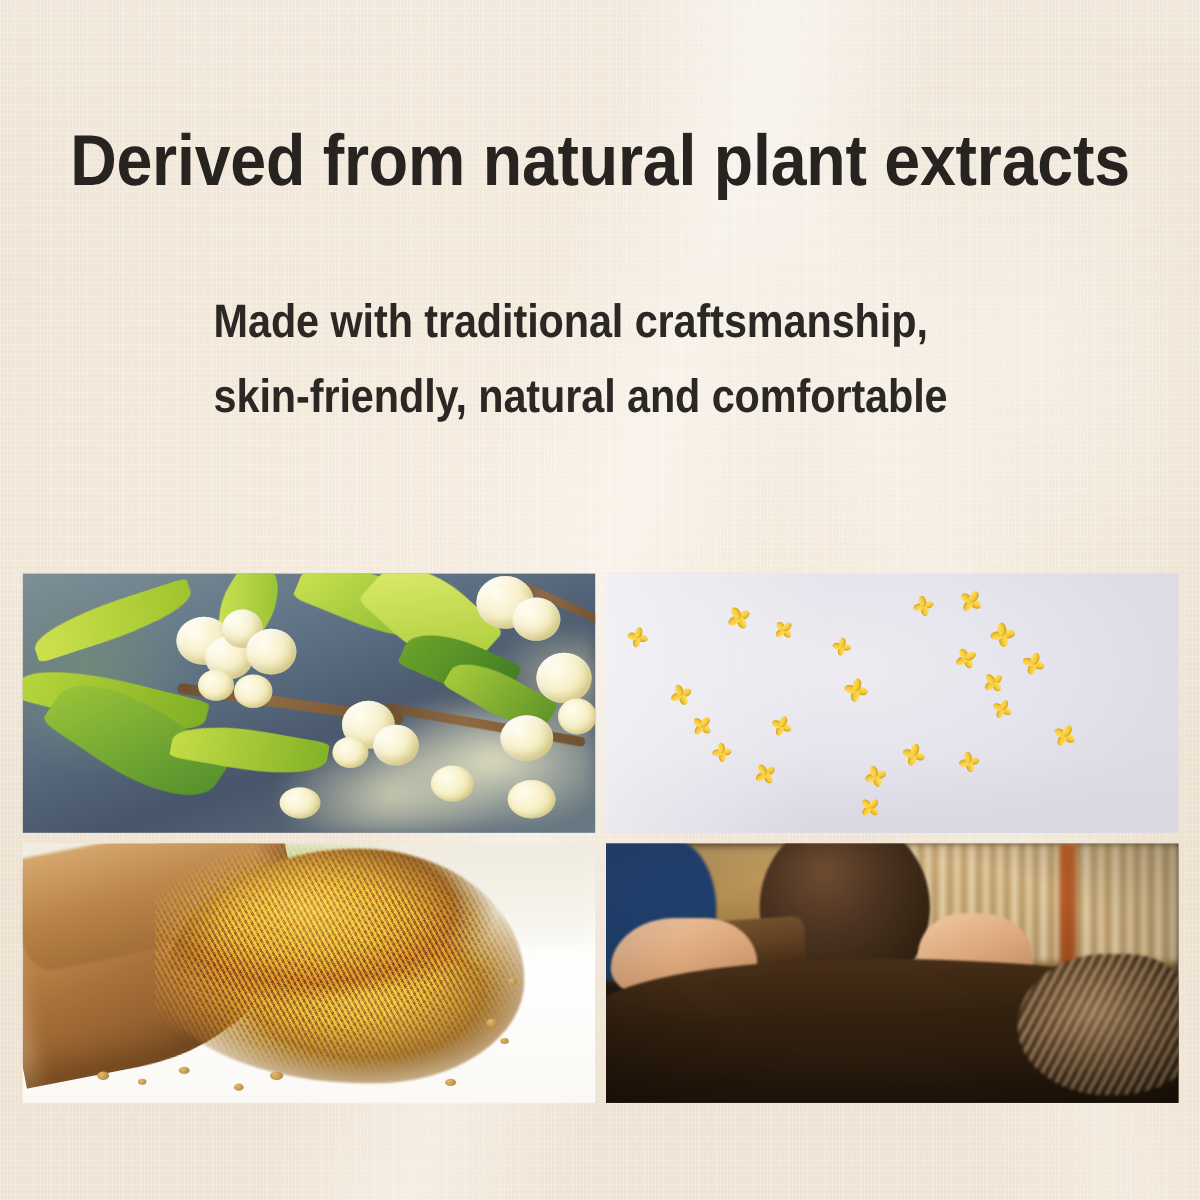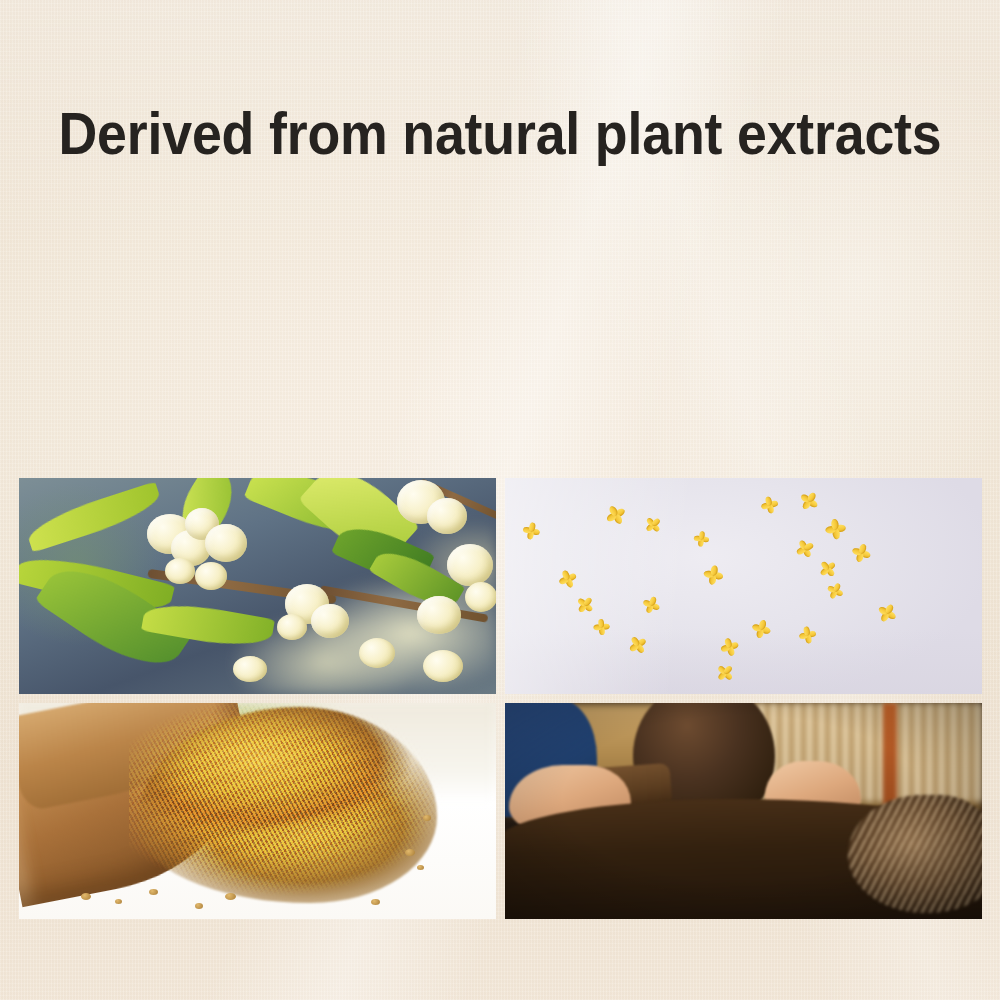--- a/index.html
+++ b/index.html
@@ -324,20 +324,24 @@
 <body>
 
 <div id="page">
 
   <div id="texture-warp"></div>
   <div id="texture-weft"></div>
   <div id="texture-sheen"></div>
 
   <h1 id="headline">Derived from natural plant extracts</h1>
 
+  <div id="subheading">
+    <span class="sub-line">Made with traditional craftsmanship,</span>
+    <span class="sub-line">skin-friendly, natural and comfortable</span>
+  </div>
 
   <div id="photo-grid">
 
     <div class="photo p-branch">
       <div class="bg-blur"></div>
 
       <div class="leaf" style="left:6px;  top:24px;  width:138px; height:30px; background:linear-gradient(100deg,#cfe24f,#9ec32c); transform:rotate(-18deg);"></div>
       <div class="leaf" style="left:-4px; top:88px;  width:158px; height:36px; background:linear-gradient(96deg,#b9d63b,#7fae24); transform:rotate(14deg);"></div>
       <div class="leaf" style="left:20px; top:108px; width:150px; height:62px; background:linear-gradient(120deg,#9fc83a,#4e8b2c); transform:rotate(34deg);"></div>
       <div class="leaf" style="left:152px;top:4px;   width:72px;  height:44px; background:linear-gradient(150deg,#d5e85a,#8fbc2e); transform:rotate(-58deg);"></div>

